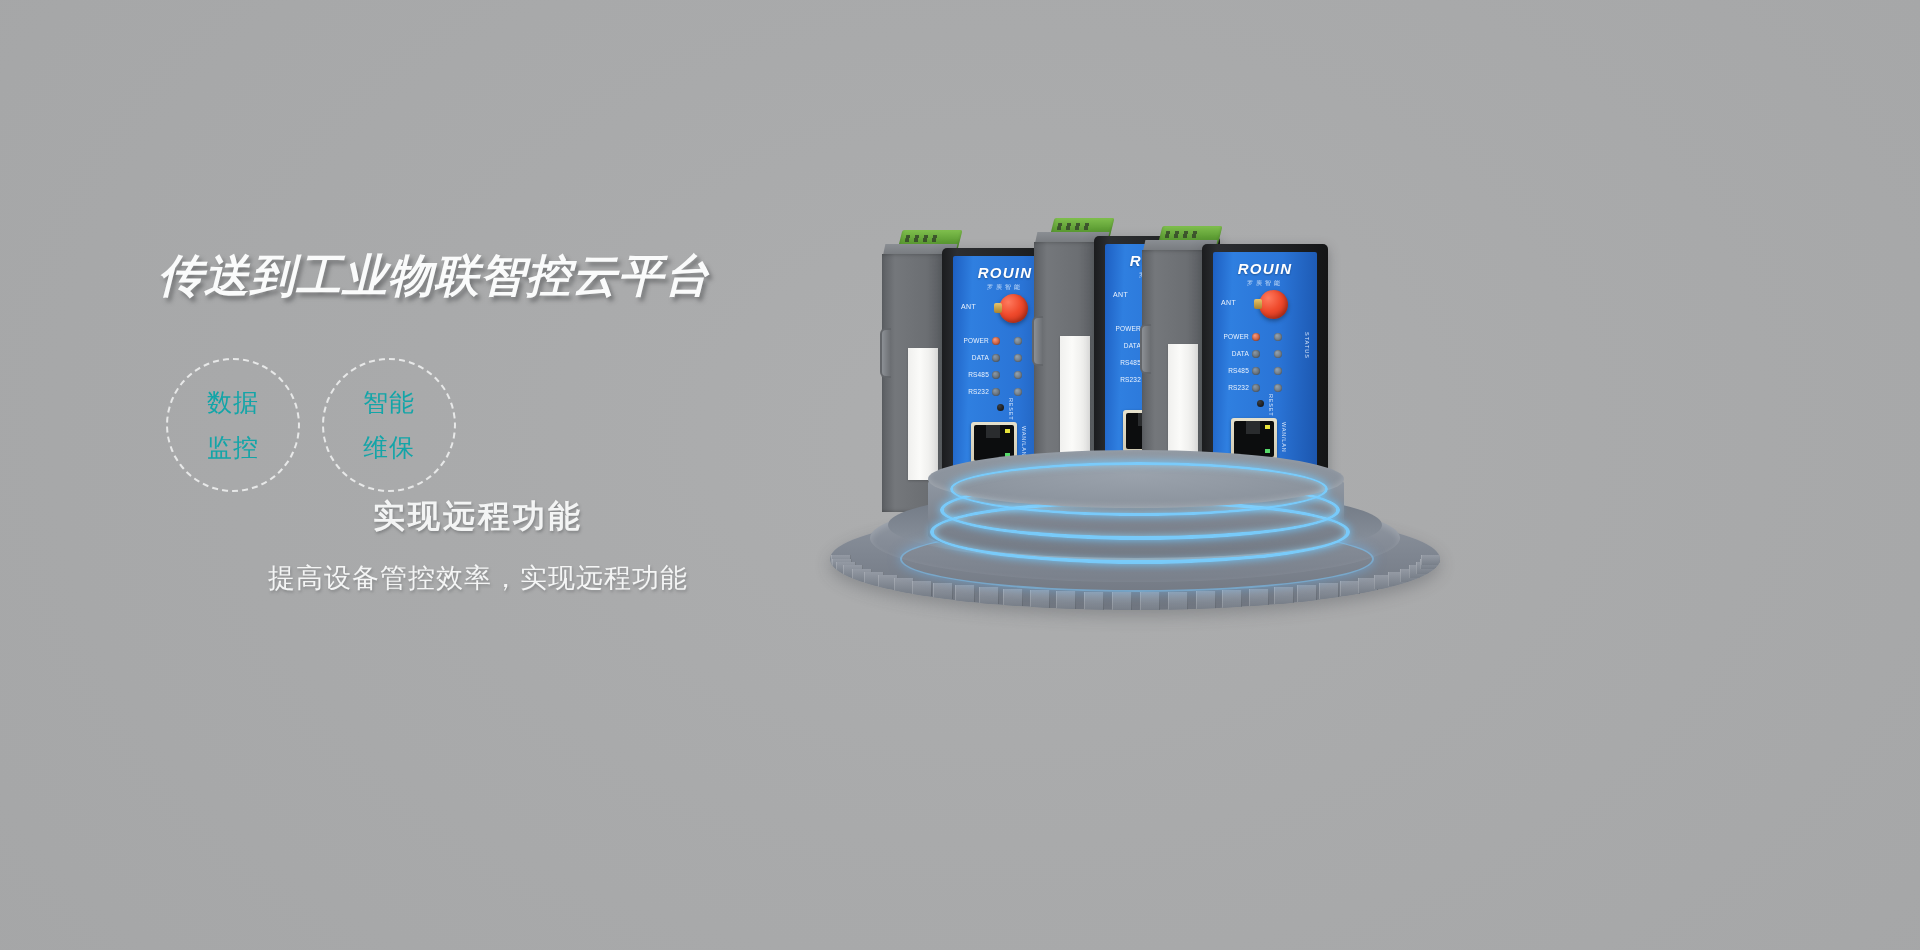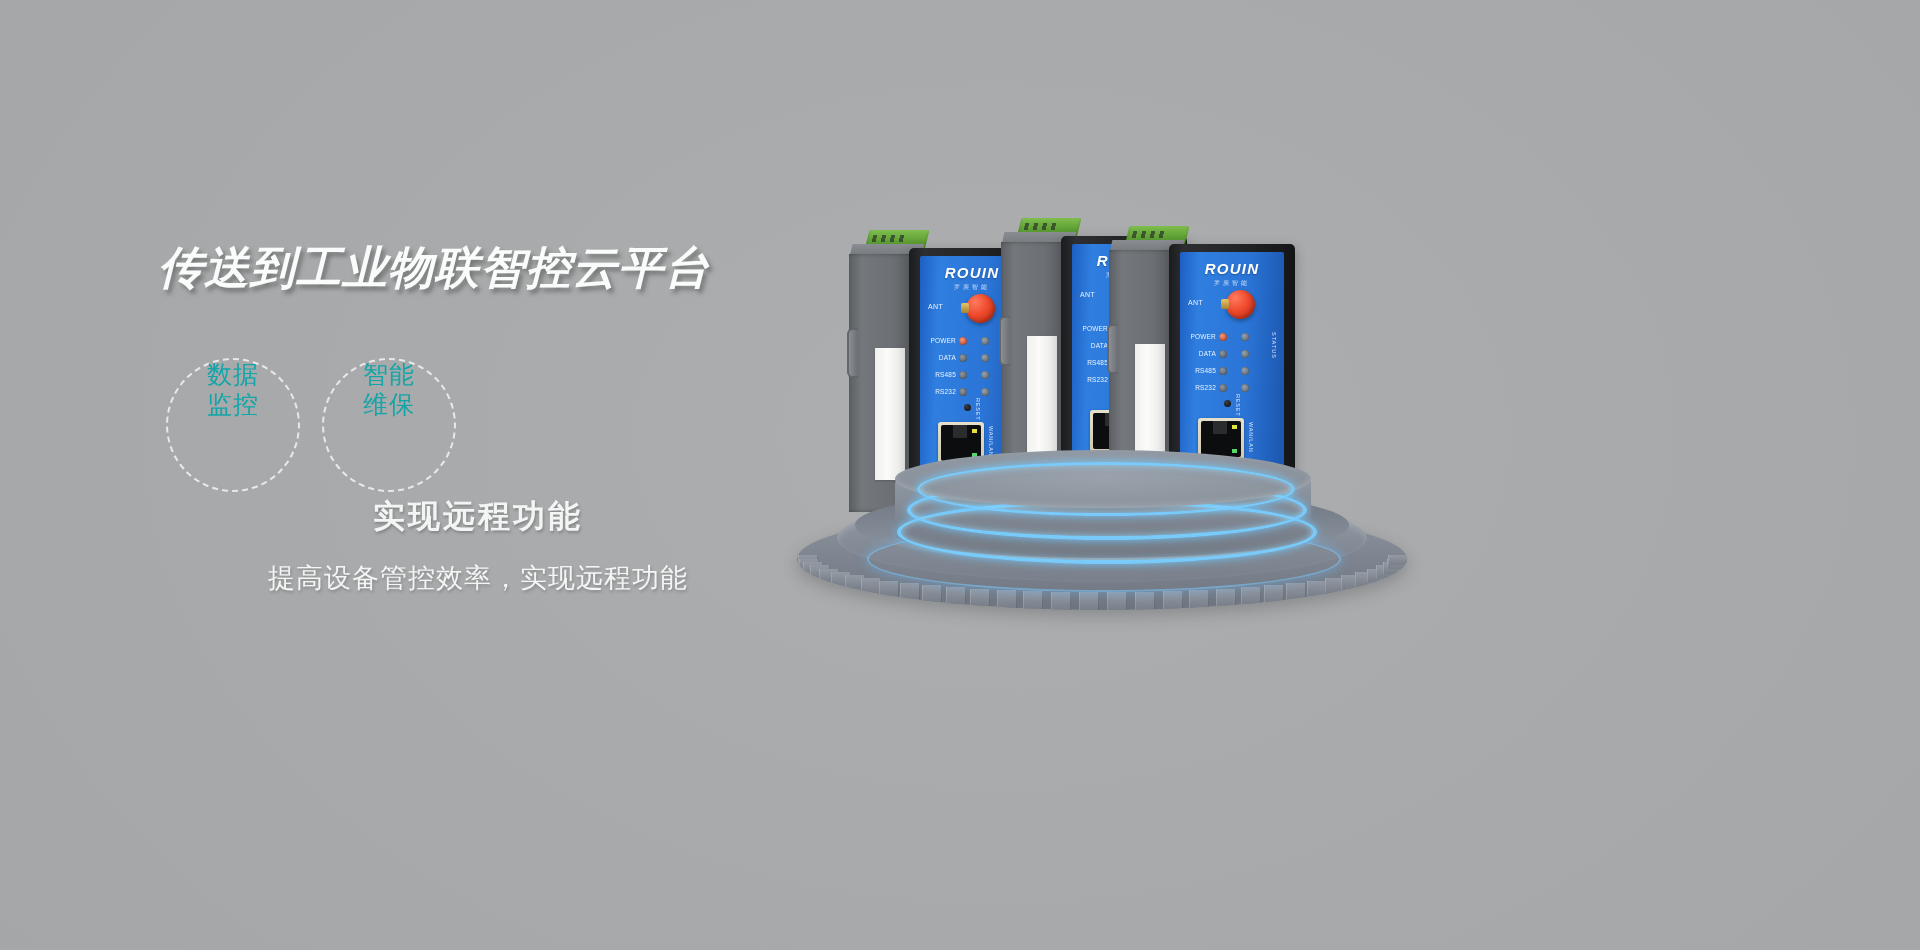--- a/index.html
+++ b/index.html
@@ -41,21 +41,21 @@
     white-space: nowrap;
   }
   .eyebrow-rule {
     flex: 0 0 auto;
     width: 136px;
     height: 3px;
     background: #eceded;
     box-shadow: 1px 2px 2px rgba(80,82,84,0.35);
   }
   .headline {
-    margin-top: 2px;
+    margin-top: 10px;
     font-size: 45px;
     font-weight: 700;
     font-style: italic;
     letter-spacing: 1px;
     color: #fafbfb;
     text-shadow: 3px 4px 4px rgba(72,74,76,0.55);
     white-space: nowrap;
   }
 
   
@@ -67,21 +67,23 @@
     gap: 22px;
   }
   .circle {
     width: 130px;
     height: 130px;
     border-radius: 50%;
     border: 2px dashed #e7e8e8;
     display: flex;
     flex-direction: column;
     align-items: center;
+    justify-content: center;
     line-height: 1.18;
+    gap: 16px;
   }
   .circle span {
     display: block;
     font-size: 25px;
     font-weight: 400;
     color: #13a5a8;
     letter-spacing: 1px;
   }
 
   
@@ -104,21 +106,21 @@
     font-size: 27px;
     font-weight: 400;
     letter-spacing: 1px;
     color: #f4f5f5;
     text-shadow: 1px 2px 3px rgba(80,82,84,0.40);
   }
 
   
   .scene {
     position: absolute;
-    left: 771px;
+    left: 804px;
     top: 200px;
     width: 700px;
     height: 430px;
   }
 
   
   .pedestal {
     position: absolute;
     left: 26px;
     top: 250px;

